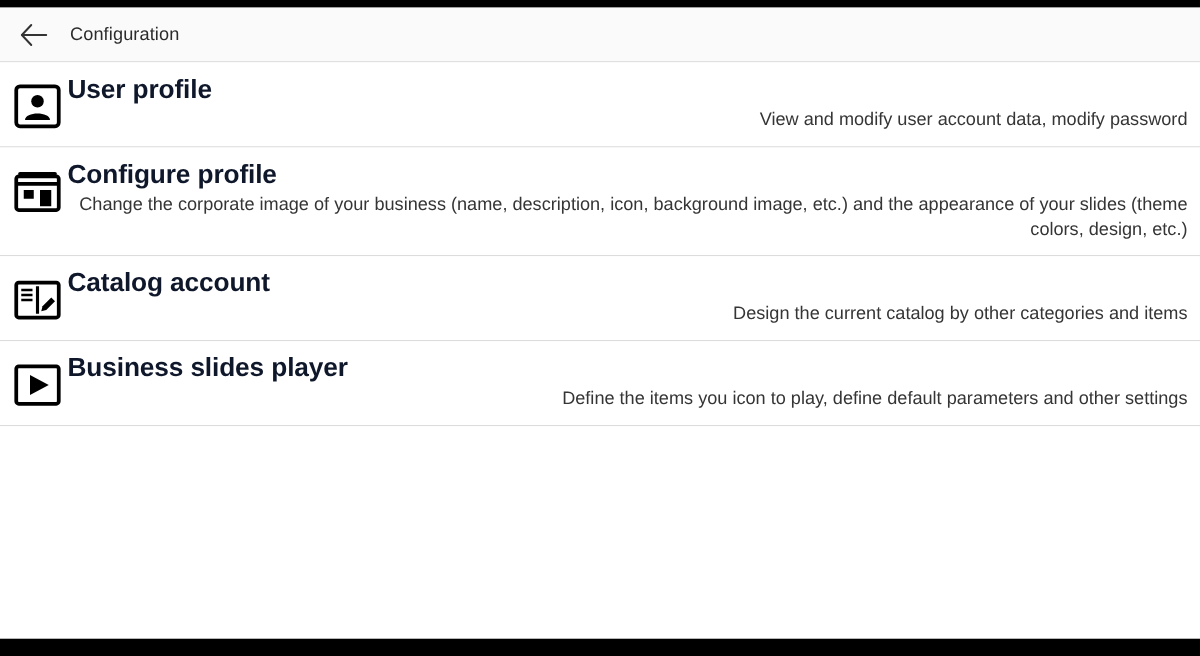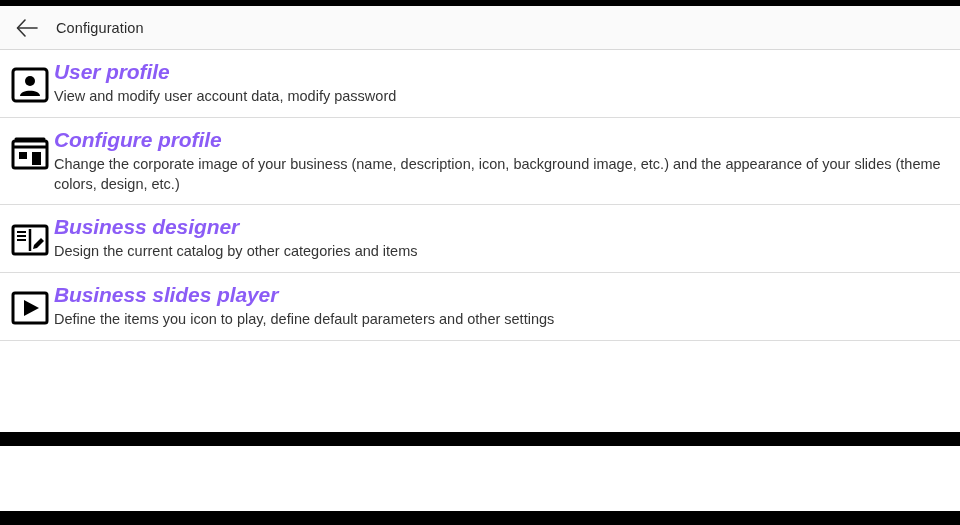--- a/index.html
+++ b/index.html
@@ -9,21 +9,21 @@
   }
   body {
     width: 960px;
     height: 525px;
     overflow: hidden;
     font-family: "Liberation Sans", sans-serif;
   }
   .screen {
     position: relative;
     width: 960px;
-    height: 446px;
+    height: 525px;
     background: #000000;
     box-sizing: border-box;
   }
   .content-frame {
     position: absolute;
     left: 0;
     top: 6px;
     width: 960px;
     height: 505px;
     background: #ffffff;
@@ -76,30 +76,30 @@
     justify-content: center;
     margin-top: 4px;
   }
   .row-text {
     flex: 1;
     padding-left: 2px;
   }
   .row-title {
     font-size: 21px;
     font-weight: bold;
-    color: #8b5cf6;
+    color: #0f172a;
     line-height: 25px;
     letter-spacing: -0.1px;
-    font-style: italic;
   }
   .row-desc {
     font-size: 14.5px;
     color: #353535;
     line-height: 20px;
     margin-top: 2px;
+    text-align: right;
   }
   .list-filler {
     background: #ffffff;
   }
   
   .bottom-bar {
     position: absolute;
     left: 0;
     bottom: 0;
     width: 960px;
@@ -170,21 +170,21 @@
       <div class="row">
         <div class="row-icon">
           <svg width="40" height="40" viewBox="0 0 40 40" aria-hidden="true">
             <rect x="3" y="6" width="34" height="28" rx="2" ry="2" fill="none" stroke="#000000" stroke-width="3"></rect>
             <path d="M20 9 V31" stroke="#000000" stroke-width="2.5"></path>
             <path d="M7 12 H16 M7 16 H16 M7 20 H16" stroke="#000000" stroke-width="2"></path>
             <path d="M24 25 L31 18 L34 21 L27 28 L23 29 Z" fill="#000000"></path>
           </svg>
         </div>
         <div class="row-text">
-          <div class="row-title">Business designer</div>
+          <div class="row-title">Catalog account</div>
           <div class="row-desc">Design the current catalog by other categories and items</div>
         </div>
       </div>
 
       <div class="row">
         <div class="row-icon">
           <svg width="40" height="40" viewBox="0 0 40 40" aria-hidden="true">
             <rect x="3" y="5" width="34" height="30" rx="2" ry="2" fill="none" stroke="#000000" stroke-width="3"></rect>
             <path d="M14 12 L29 20 L14 28 Z" fill="#000000"></path>
           </svg>

